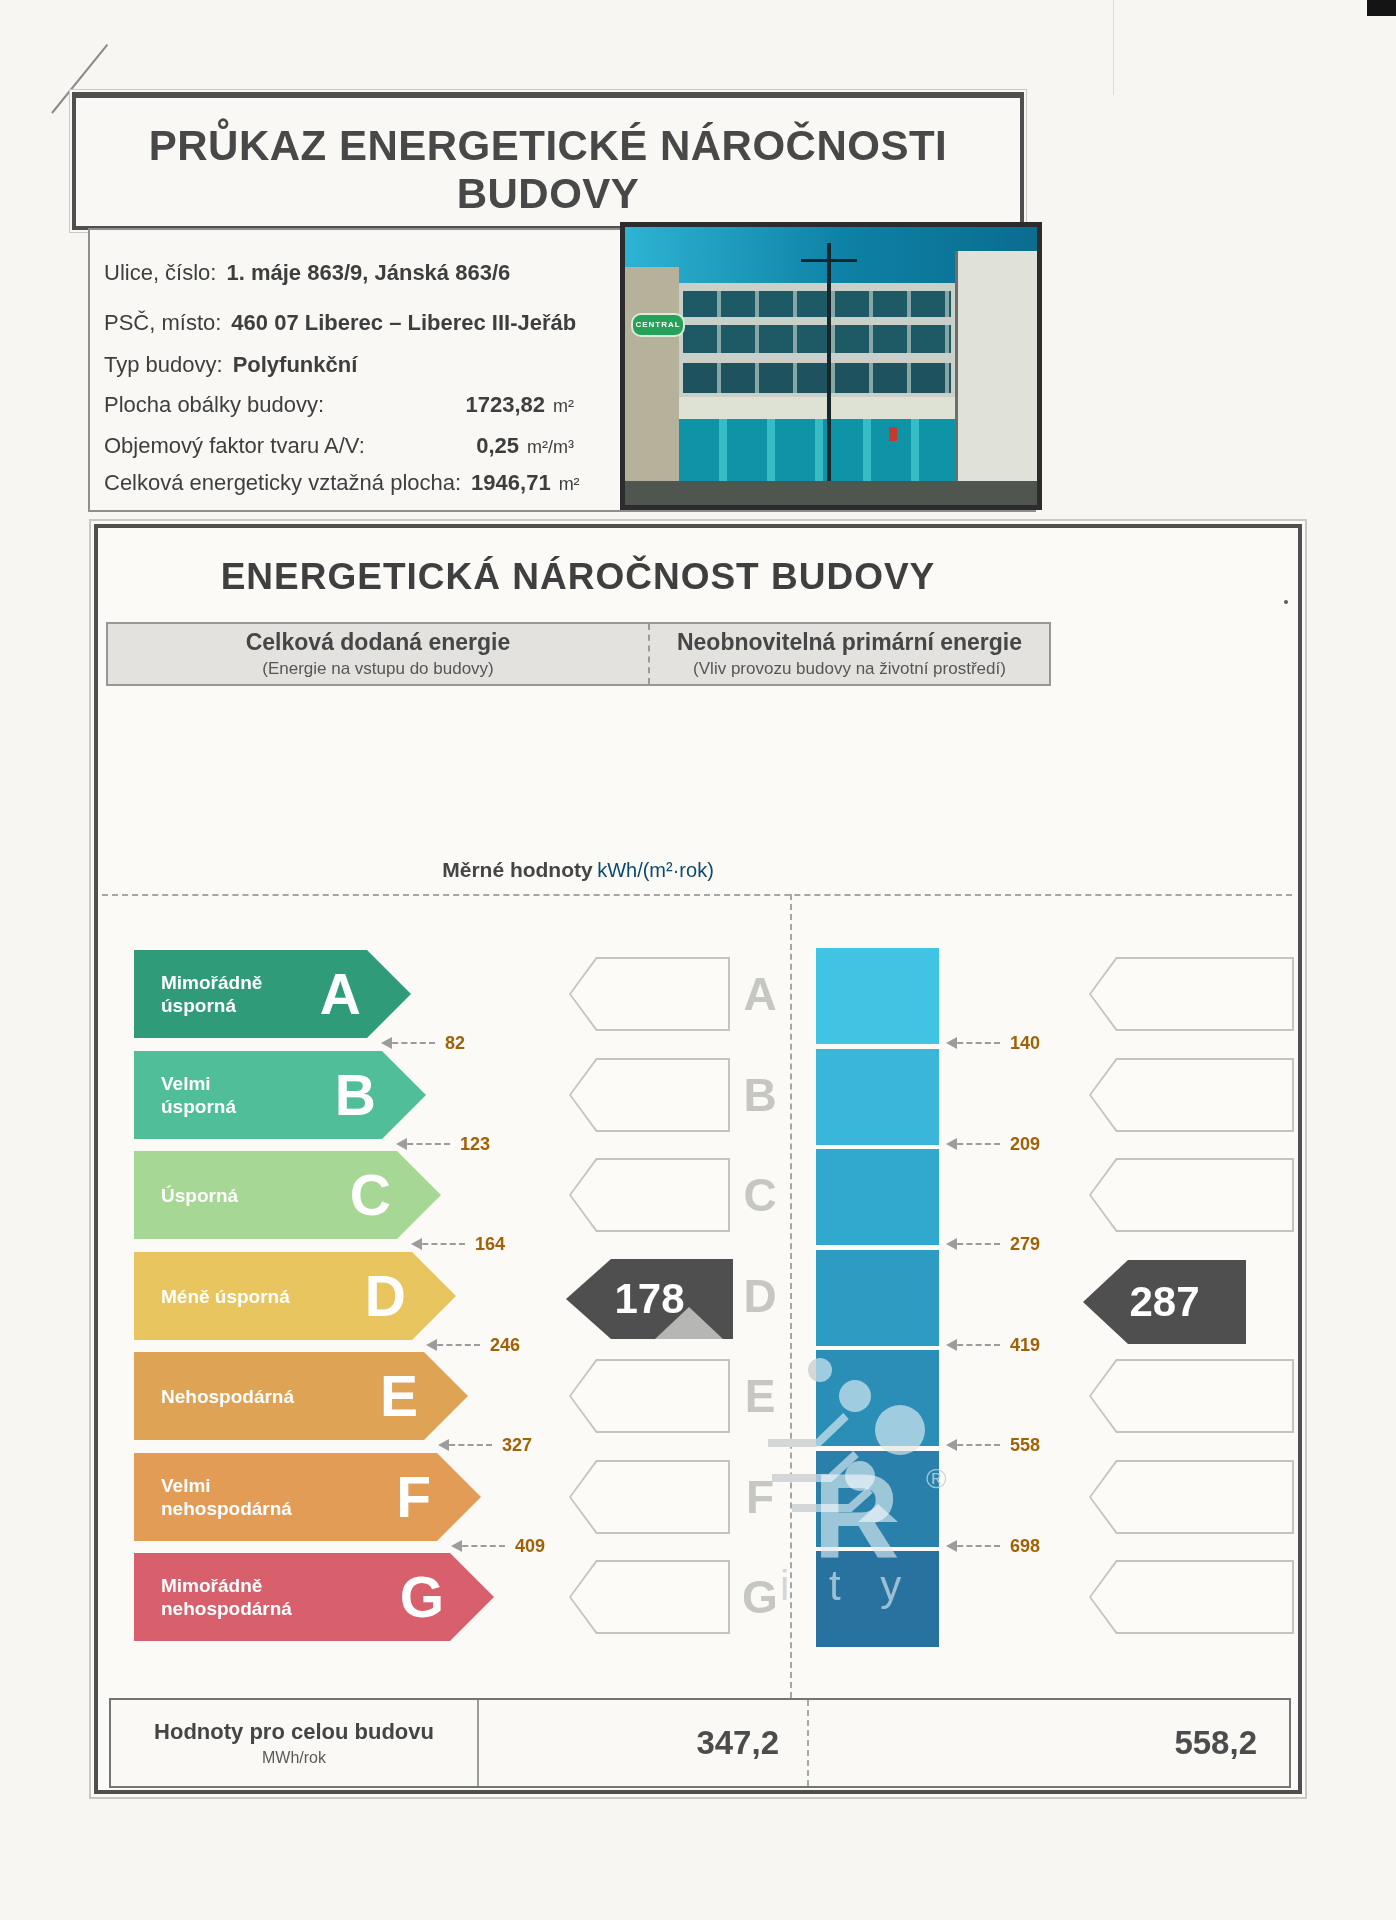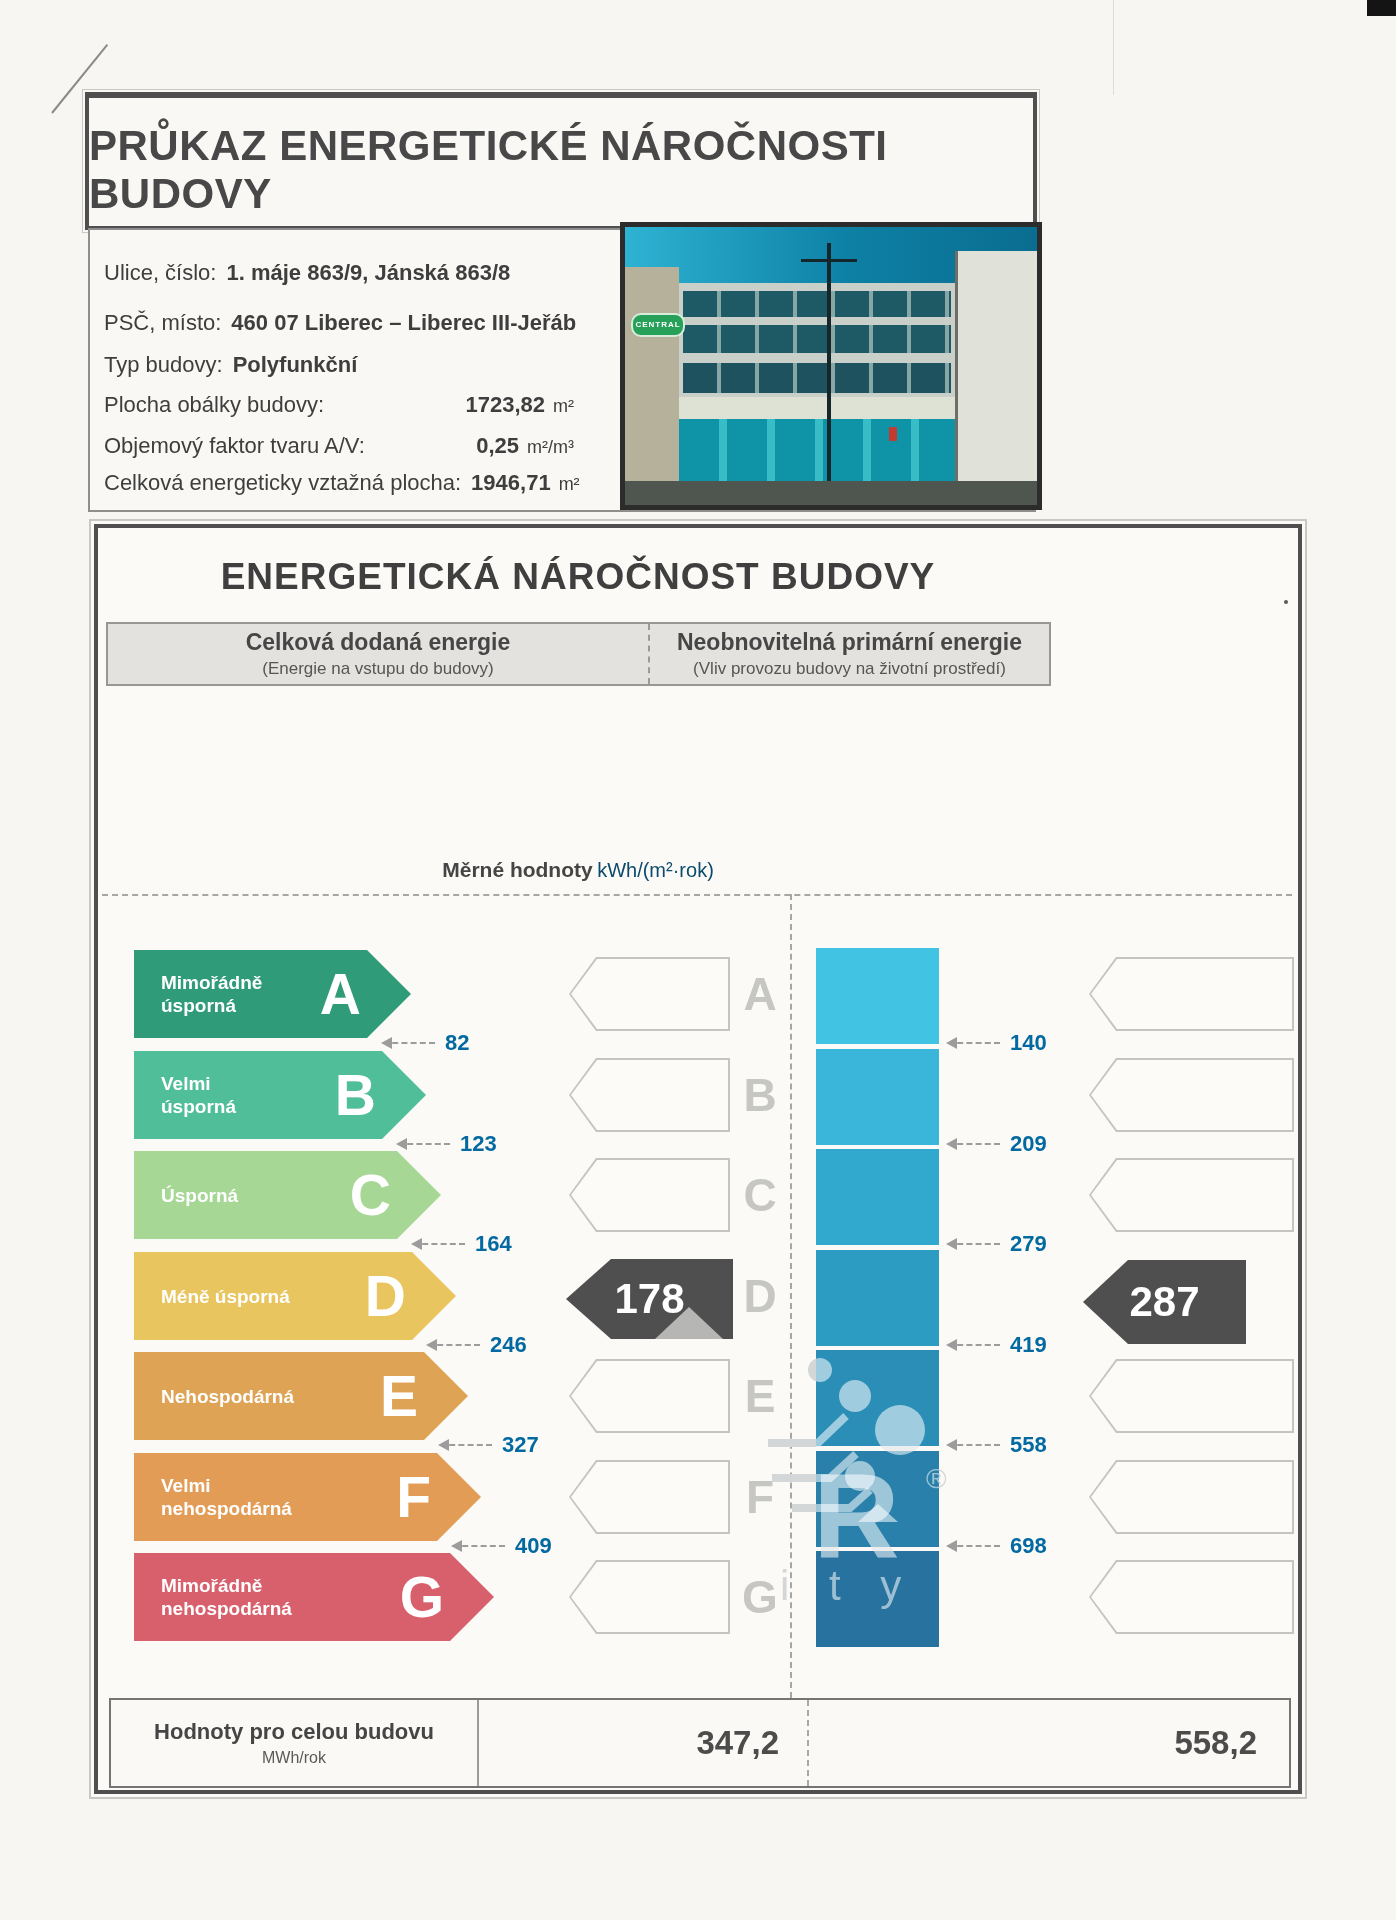--- a/index.html
+++ b/index.html
@@ -10,23 +10,23 @@
     color:#3c3c3c;
   }
 
   
   .corner-mark{position:absolute;left:1367px;top:0;width:29px;height:16px;background:#141414;}
   .pencil{position:absolute;left:52px;top:112px;width:88px;height:2px;background:#8a8a8a;
           transform:rotate(-51deg);transform-origin:left center;}
   .fold-line{position:absolute;left:1113px;top:0;width:1px;height:95px;background:#ddddd8;}
 
   
-  .title-box{position:absolute;left:85px;top:92px;width:944px;height:128px;
+  .title-box{position:absolute;left:72px;top:92px;width:944px;height:128px;
     border:4px solid #4f4f4f;border-top-width:6px;background:#f9f8f4;
-    box-shadow:0 0 0 2px #f9f8f4,0 0 0 3px #c9c8c2;}
+    box-shadow:0 0 0 2px #f9f8f4,0 0 0 3px #c9c8c2;text-align:center;}
   .cert-title{margin-top:24px;font-size:42px;font-weight:bold;color:#484848;letter-spacing:.5px;}
   .cert-subtitle{margin-top:12px;font-size:20px;font-weight:bold;color:#bcbdb4;}
 
   
   .info-box{position:absolute;left:88px;top:228px;width:944px;height:280px;
     border:2px solid #8e8e8c;background:#f9f8f4;}
   .info-row{position:absolute;left:14px;display:flex;align-items:baseline;
     white-space:nowrap;font-size:22px;color:#3e3e3e;}
   .info-row .il{margin-right:10px;}
   .info-row .iv{font-weight:bold;}
@@ -69,21 +69,21 @@
   .arrow-letter{position:absolute;right:50px;top:50%;transform:translateY(-50%);
     font-size:57px;font-weight:bold;}
 
   .lt{position:absolute;left:638px;width:48px;height:88px;line-height:88px;text-align:center;
     font-size:46px;font-weight:bold;color:#c6c6c2;}
 
   .thr{position:absolute;display:flex;align-items:center;gap:10px;height:26px;}
   .thr-line{width:52px;border-top:2px dashed #9c9c9c;position:relative;}
   .thr-line::before{content:"";position:absolute;left:-2px;top:-7px;width:0;height:0;
     border-right:11px solid #9c9c9c;border-top:6px solid transparent;border-bottom:6px solid transparent;}
-  .thr-num{font-size:22px;font-weight:bold;color:#0369a1;}
+  .thr-num{font-size:18px;font-weight:bold;color:#a16207;}
 
   .pent{position:absolute;height:74px;}
   .pent .po{position:absolute;inset:0;background:#c4c4c0;
     clip-path:polygon(27px 0,100% 0,100% 100%,27px 100%,0 50%);}
   .pent .pi{position:absolute;inset:2px;background:#fcfbf7;
     clip-path:polygon(26px 0,100% 0,100% 100%,26px 100%,0 50%);}
 
   .bar{position:absolute;left:718px;width:123px;height:96px;z-index:2;}
 
   .marker{position:absolute;display:flex;align-items:center;justify-content:center;
@@ -119,21 +119,21 @@
 <div class="fold-line"></div>
 
 <div class="title-box">
   <div class="cert-title">PRŮKAZ ENERGETICKÉ NÁROČNOSTI BUDOVY</div>
   <div class="cert-subtitle">vydaný podle zákona č. 406/2000 Sb., o hospodaření energií, a vyhlášky č. 78/2013 Sb., o energetické náročnosti budov</div>
 </div>
 
 <div class="info-box">
   <div class="info-row" style="top:30px">
     <span class="il">Ulice, číslo:</span>
-    <span class="iv">1. máje 863/9, Jánská 863/8</span>
+    <span class="iv">1. máje 863/9, Jánská 863/6</span>
   </div>
   <div class="info-row" style="top:80px">
     <span class="il">PSČ, místo:</span>
     <span class="iv">460 07  Liberec – Liberec III-Jeřáb</span>
   </div>
   <div class="info-row" style="top:122px">
     <span class="il">Typ budovy:</span>
     <span class="iv">Polyfunkční</span>
   </div>
   <div class="info-row num" style="top:162px">

